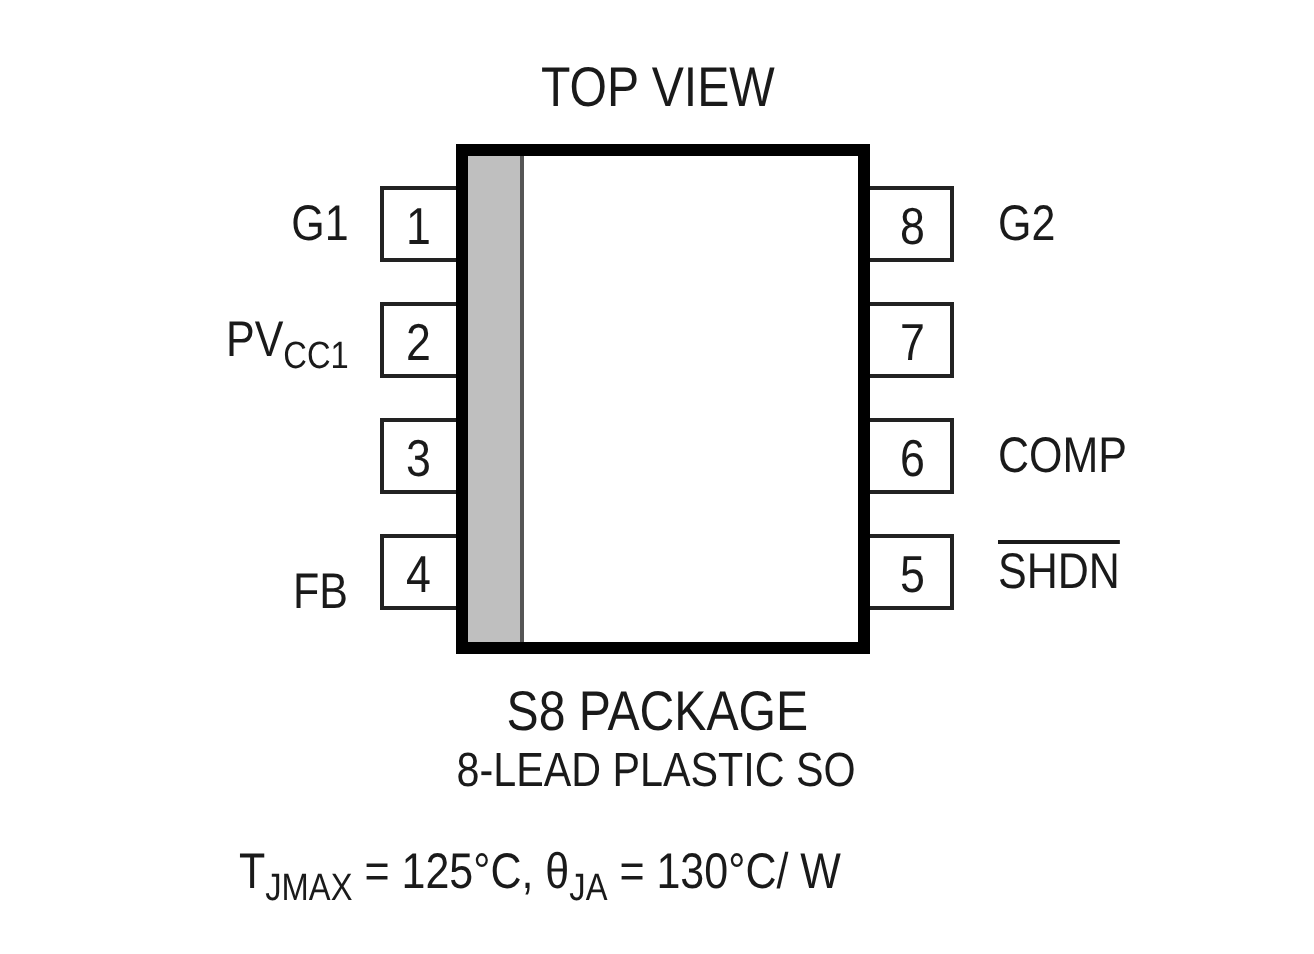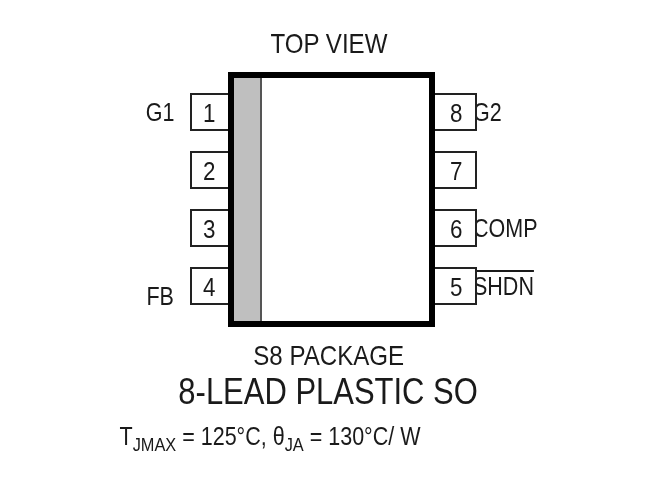--- a/index.html
+++ b/index.html
@@ -36,25 +36,25 @@
     .pinnum {
       position: absolute; left: 0; right: 0; top: 5px; text-align: center;
       font-size: 26px; line-height: 1;
     }
     .pinbox.l .pinnum { right: 4px; }
     .pinbox.r .pinnum { left: 4px; }
     .pinnum .sq { transform-origin: center top; }
 
     .lbl { font-size: 25px; }
     .lbl.lft { right: 483px; }
-    .lbl.rgt { left: 473px; text-align: right; }
+    .lbl.rgt { left: 499px; text-align: right; }
     .overline { text-decoration: overline; text-decoration-thickness: 1.5px; }
 
     #pkg-name { left: 0; width: 657px; top: 342px; font-size: 28px; }
-    #pkg-desc { left: 0; width: 657px; top: 374px; font-size: 36px; }
+    #pkg-desc { left: 0; width: 657px; top: 374px; font-size: 24px; }
     #thermal { left: 0; width: 539px; top: 424px; font-size: 25px; }
   </style>
 </head>
 <body>
 
 <div id="canvas">
 
   <div id="title" class="txt center">
     <span class="sq">TOP VIEW</span>
   </div>
@@ -85,20 +85,23 @@
   <div class="pinbox r" style="top:209px">
     <div class="pinnum"><span class="sq">6</span></div>
   </div>
   <div class="pinbox r" style="top:267px">
     <div class="pinnum"><span class="sq">5</span></div>
   </div>
 
   <div class="txt lbl lft right" style="top:100px">
     <span class="sq"><span>G1</span></span>
   </div>
+  <div class="txt lbl lft right" style="top:158px">
+    <span class="sq"><span>PV</span><span class="sub">CC1</span></span>
+  </div>
   <div class="txt lbl lft right" style="top:284px">
     <span class="sq"><span>FB</span></span>
   </div>
 
   <div class="txt lbl rgt left" style="top:100px">
     <span class="sq"><span>G2</span></span>
   </div>
   <div class="txt lbl rgt left" style="top:216px">
     <span class="sq"><span>COMP</span></span>
   </div>

